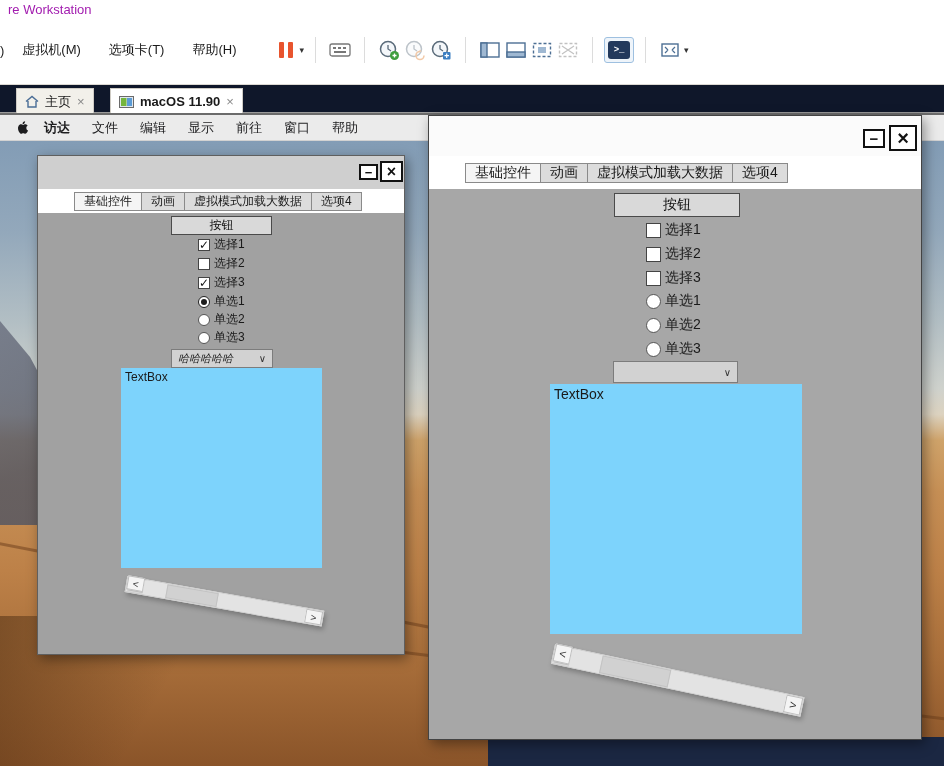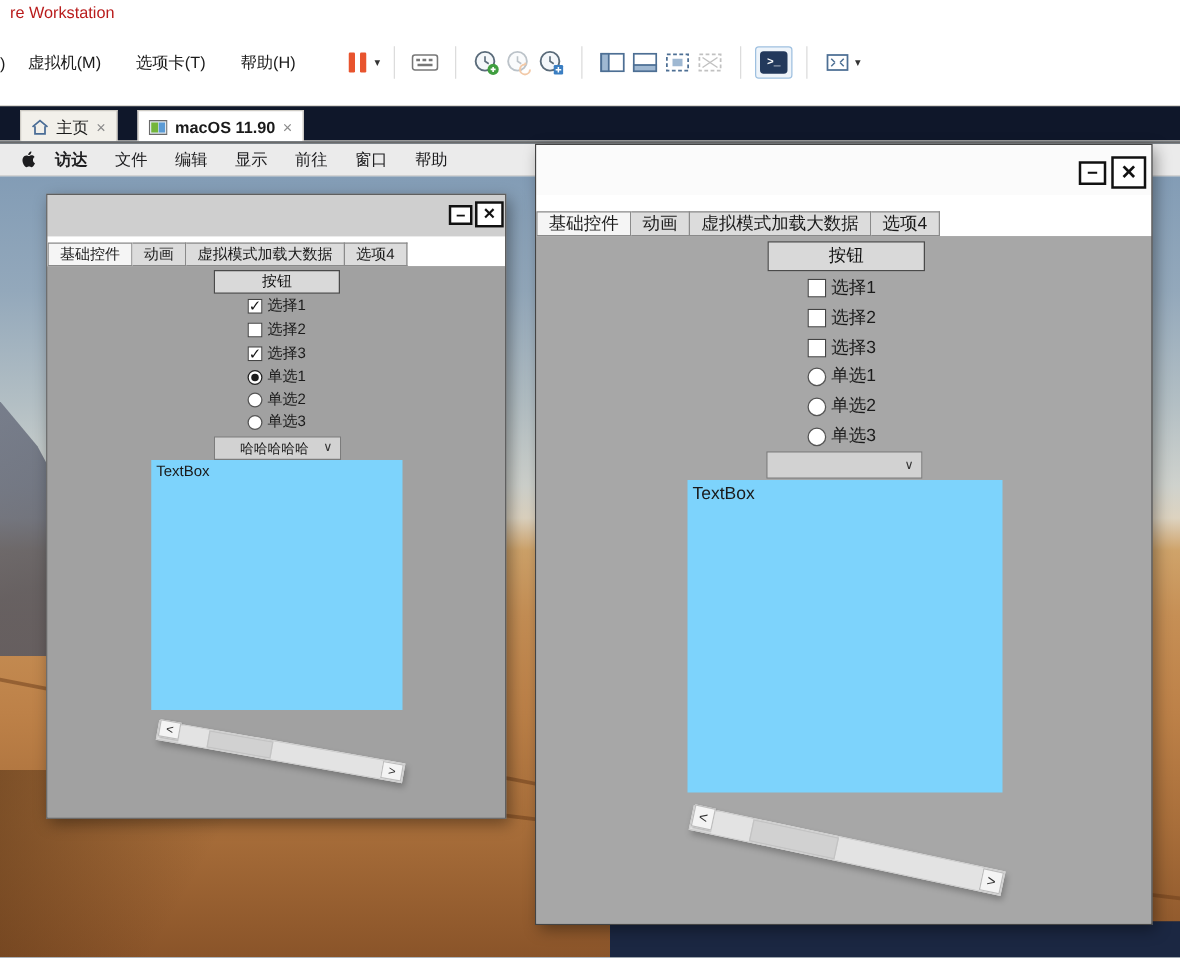--- a/index.html
+++ b/index.html
@@ -1,20 +1,20 @@
 <!DOCTYPE html>
 <html><head>
 <meta charset="utf-8">
 <style>
   * { margin:0; padding:0; box-sizing:border-box; }
   html,body { width:944px; height:766px; overflow:hidden; }
   body { position:relative; background:#ffffff; font-family:"Liberation Sans","DejaVu Sans",sans-serif; color:#1a1a1a; }
 
   
-  .vmw-title { position:absolute; left:8px; top:2px; font-size:13px; color:#b91c1c; }
+  .vmw-title { position:absolute; left:8px; top:2px; font-size:13px; color:#a21caf; }
   .vmw-menurow { position:absolute; left:0; top:28px; right:0; height:44px; display:flex; align-items:center; background:#fff; }
   .menu-item { font-size:13px; padding:0 14px; cursor:default; }
   .menu-item.partial { padding:0 4px 0 0; }
   .sep { width:1px; height:26px; background:#dcdcdc; margin:0 11px; }
   .icon-btn { display:inline-flex; align-items:center; justify-content:center; width:26px; height:26px; }
   .caret { font-size:9px; color:#333; margin-left:1px; }
   .pbar { display:inline-block; width:5px; height:16px; background:#e8542e; border-radius:1px; margin:0 2px; }
   .disabled { opacity:.4; }
   .term-wrap { display:inline-flex; align-items:center; justify-content:center; padding:3px; border:1px solid #9ec0e0; border-radius:3px; background:#eef4fa; }
   .term-box { width:22px; height:18px; background:#23395c; border-radius:3px; color:#fff; font-size:9px; font-weight:bold; display:flex; align-items:center; justify-content:center; font-family:"Liberation Mono","DejaVu Sans Mono",monospace; }
@@ -51,21 +51,21 @@
 
   .awin-titlebar { position:absolute; left:0; right:0; top:0; }
   .win1 .awin-titlebar { height:33px; background:#cfcfcf; }
   .win2 .awin-titlebar { height:40px; background:#fbfbfb; }
   .awin-btn { position:absolute; background:#fff; border:2px solid #111; display:flex; align-items:center; justify-content:center; font-weight:bold; color:#111; line-height:1; cursor:default; }
   .win1 .awin-btn.min { left:321px; top:8px;  width:19px; height:16px; font-size:13px; }
   .win1 .awin-btn.cls { left:342px; top:5px;  width:23px; height:21px; font-size:16px; }
   .win2 .awin-btn.min { left:434px; top:13px; width:22px; height:19px; font-size:15px; }
   .win2 .awin-btn.cls { left:460px; top:9px;  width:28px; height:26px; font-size:20px; }
 
-  .awin-tabrow { position:absolute; left:0; right:0; display:flex; background:#ffffff; align-items:flex-end; }
+  .awin-tabrow { position:absolute; left:0; right:0; display:flex; background:#ffffff; align-items:center;padding-left:36px; }
   .win1 .awin-tabrow { top:33px; height:24px; font-size:12px; }
   .win2 .awin-tabrow { top:40px; height:33px; font-size:14px; }
   .awtab { display:flex; align-items:center; padding:0 9px; background:#dcdcdc; border:1px solid #8a8a8a; border-left-width:0; white-space:nowrap; }
   .awtab:first-child { border-left-width:1px; }
   .awtab.sel { background:#f5f5f5; }
 
   .awin-content { position:absolute; left:0; right:0; bottom:0; }
   .win1 .awin-content { top:57px; background:#a1a1a1; }
   .win2 .awin-content { top:73px; background:#a7a7a7; }
 
@@ -92,21 +92,21 @@
   .rd-circle { position:relative; background:#fff; border:1px solid #555; border-radius:50%; }
   .win1 .rd-circle { width:12px; height:12px; }
   .win2 .rd-circle { width:15px; height:15px; }
   .rd-circle .dot { display:none; position:absolute; inset:2px; border-radius:50%; background:#1d1d1d; }
   .rd-circle.on { border-color:#222; }
   .rd-circle.on .dot { display:block; }
 
   .combo { position:absolute; display:flex; align-items:center; background:#d2d2d2; border:1px solid #7c7c7c; }
   .win1 .combo { left:133px; top:193px; width:102px; height:19px; font-size:11px; }
   .win2 .combo { left:184px; top:245px; width:125px; height:22px; font-size:13px; }
-  .combo-val { flex:1; padding-left:20px; overflow:hidden; white-space:nowrap; }
+  .combo-val { flex:1; padding-left:6px; overflow:hidden; white-space:nowrap;font-style:italic; }
   .combo-arrow { padding-right:6px; font-size:10px; color:#333; }
 
   .tbox { position:absolute; background:#7dd3fc; color:#1a1a1a; padding:2px 4px; overflow:hidden; }
   .win1 .tbox { left:83px; top:212px; width:201px; height:200px; font-size:12px; }
   .win2 .tbox { left:121px; top:268px; width:252px; height:250px; font-size:14px; }
 
   .scrollbar { position:absolute; display:flex; background:#eaeaea; border:1px solid #cfcfcf; transform-origin:left center; box-shadow:2px 3px 5px rgba(0,0,0,.25); }
   .win1 .scrollbar { left:88px; top:420px; width:200px; height:16px; transform:rotate(10deg); font-size:10px; }
   .win2 .scrollbar { left:124px; top:528px; width:255px; height:20px; transform:rotate(12deg); font-size:12px; }
   .sb-btn { width:17px; background:#f4f4f4; border:1px solid #bdbdbd; display:flex; align-items:center; justify-content:center; color:#333; }

